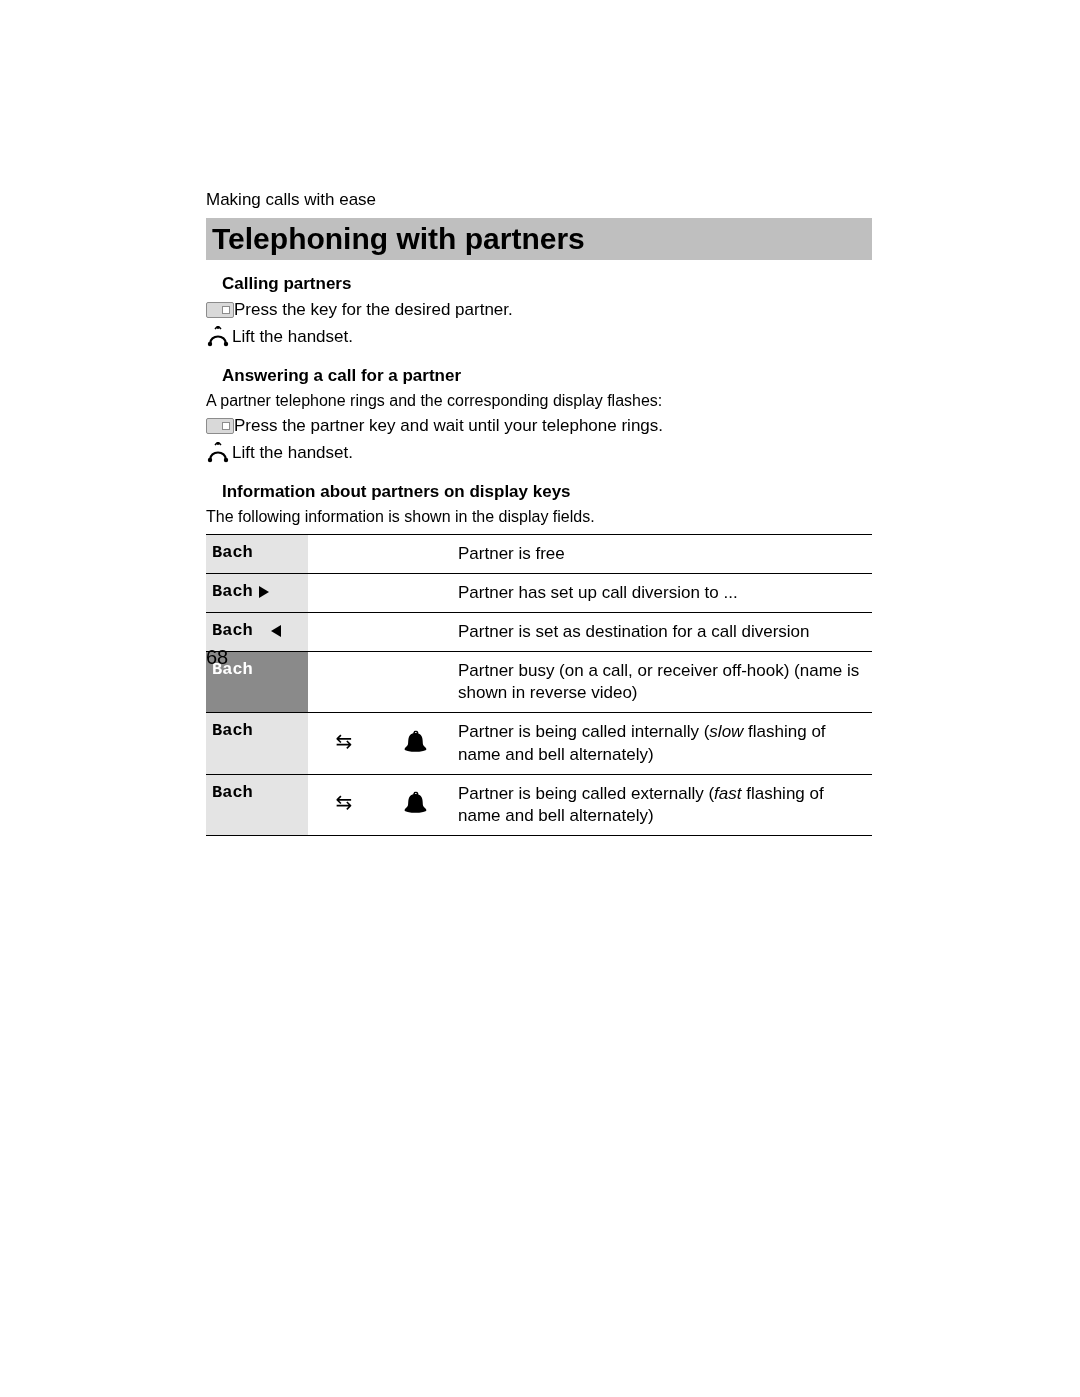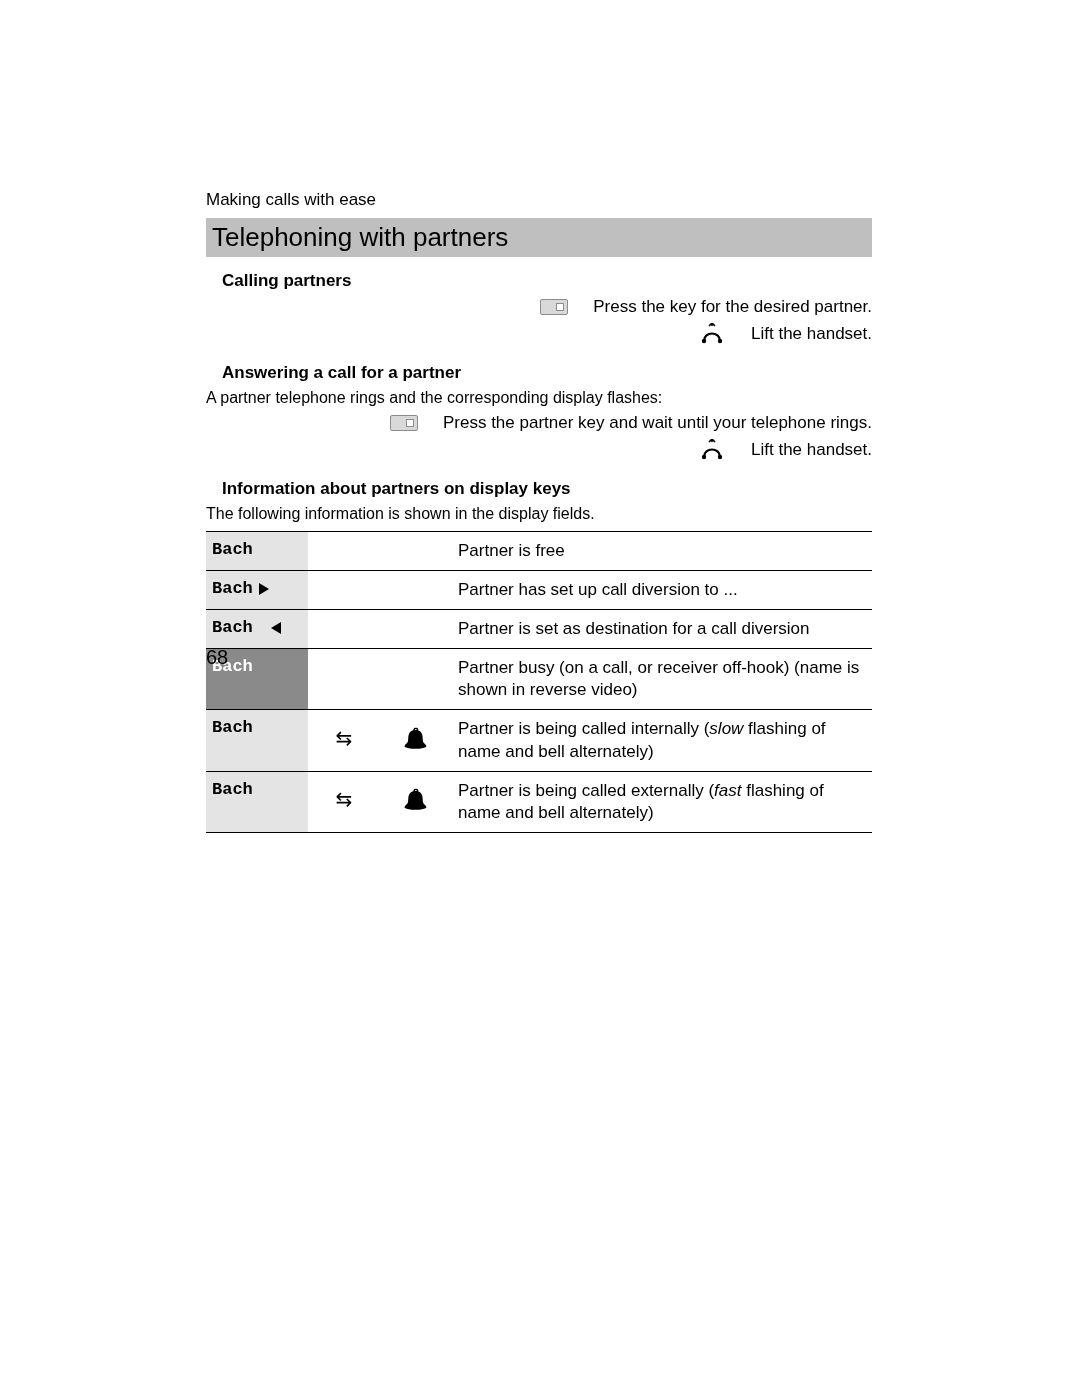--- a/index.html
+++ b/index.html
@@ -21,38 +21,37 @@
     font-size: 17px;
     margin-bottom: 8px;
   }
   .title-bar {
     background: #bfbfbf;
     padding: 4px 6px 4px 6px;
     margin: 4px 0 14px 0;
   }
   .title-bar h1 {
     margin: 0;
-    font-size: 26px;
-    font-weight: normal;
+    font-size: 30px;
+    font-weight: bold;
   }
   .section-head {
     font-weight: bold;
     font-size: 17px;
     margin: 14px 0 6px 16px;
   }
   .body-line {
     margin: 6px 0;
     font-size: 16px;
   }
   .step {
     display: flex;
     align-items: center;
-    gap: 25px;
+    gap: 0;
     margin: 6px 0 18px 0;
-    justify-content: flex-end;
   }
   .step.tight { margin-bottom: 6px; }
   .step-text { font-size: 17px; }
 
   
   .key-icon {
     width: 26px;
     height: 14px;
     background: #d9d9d9;
     border: 1px solid #8c8c8c;

